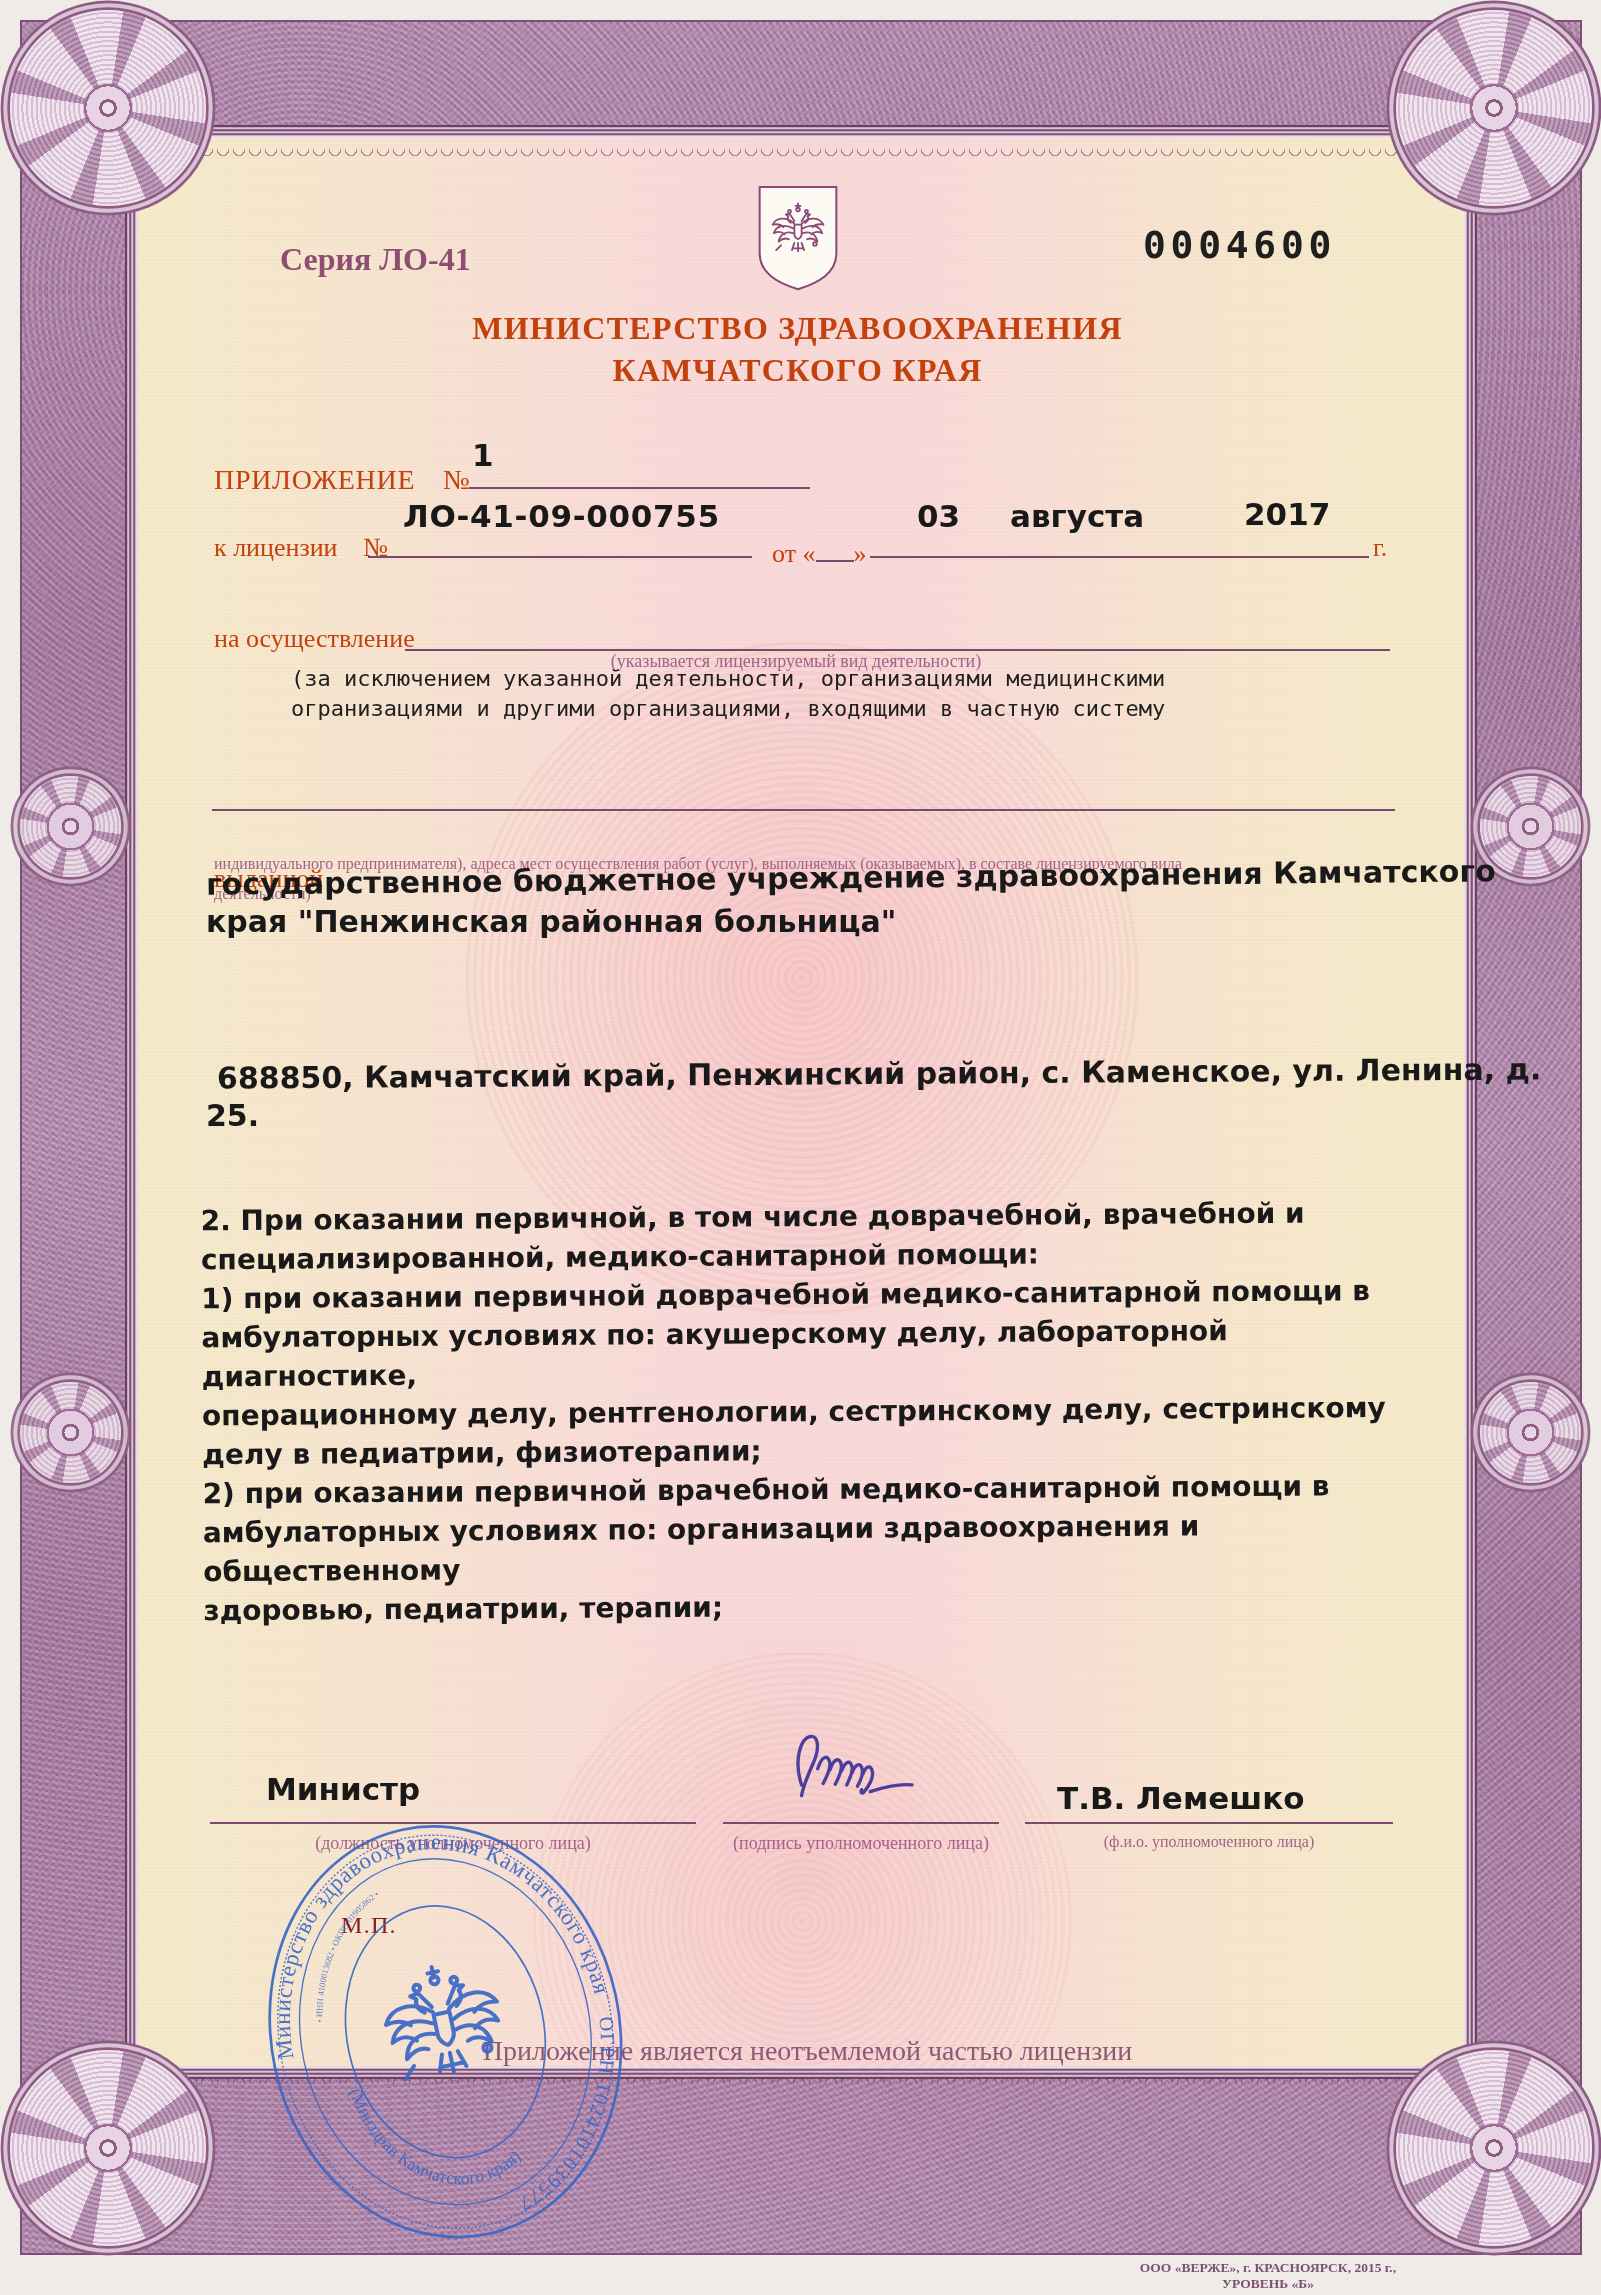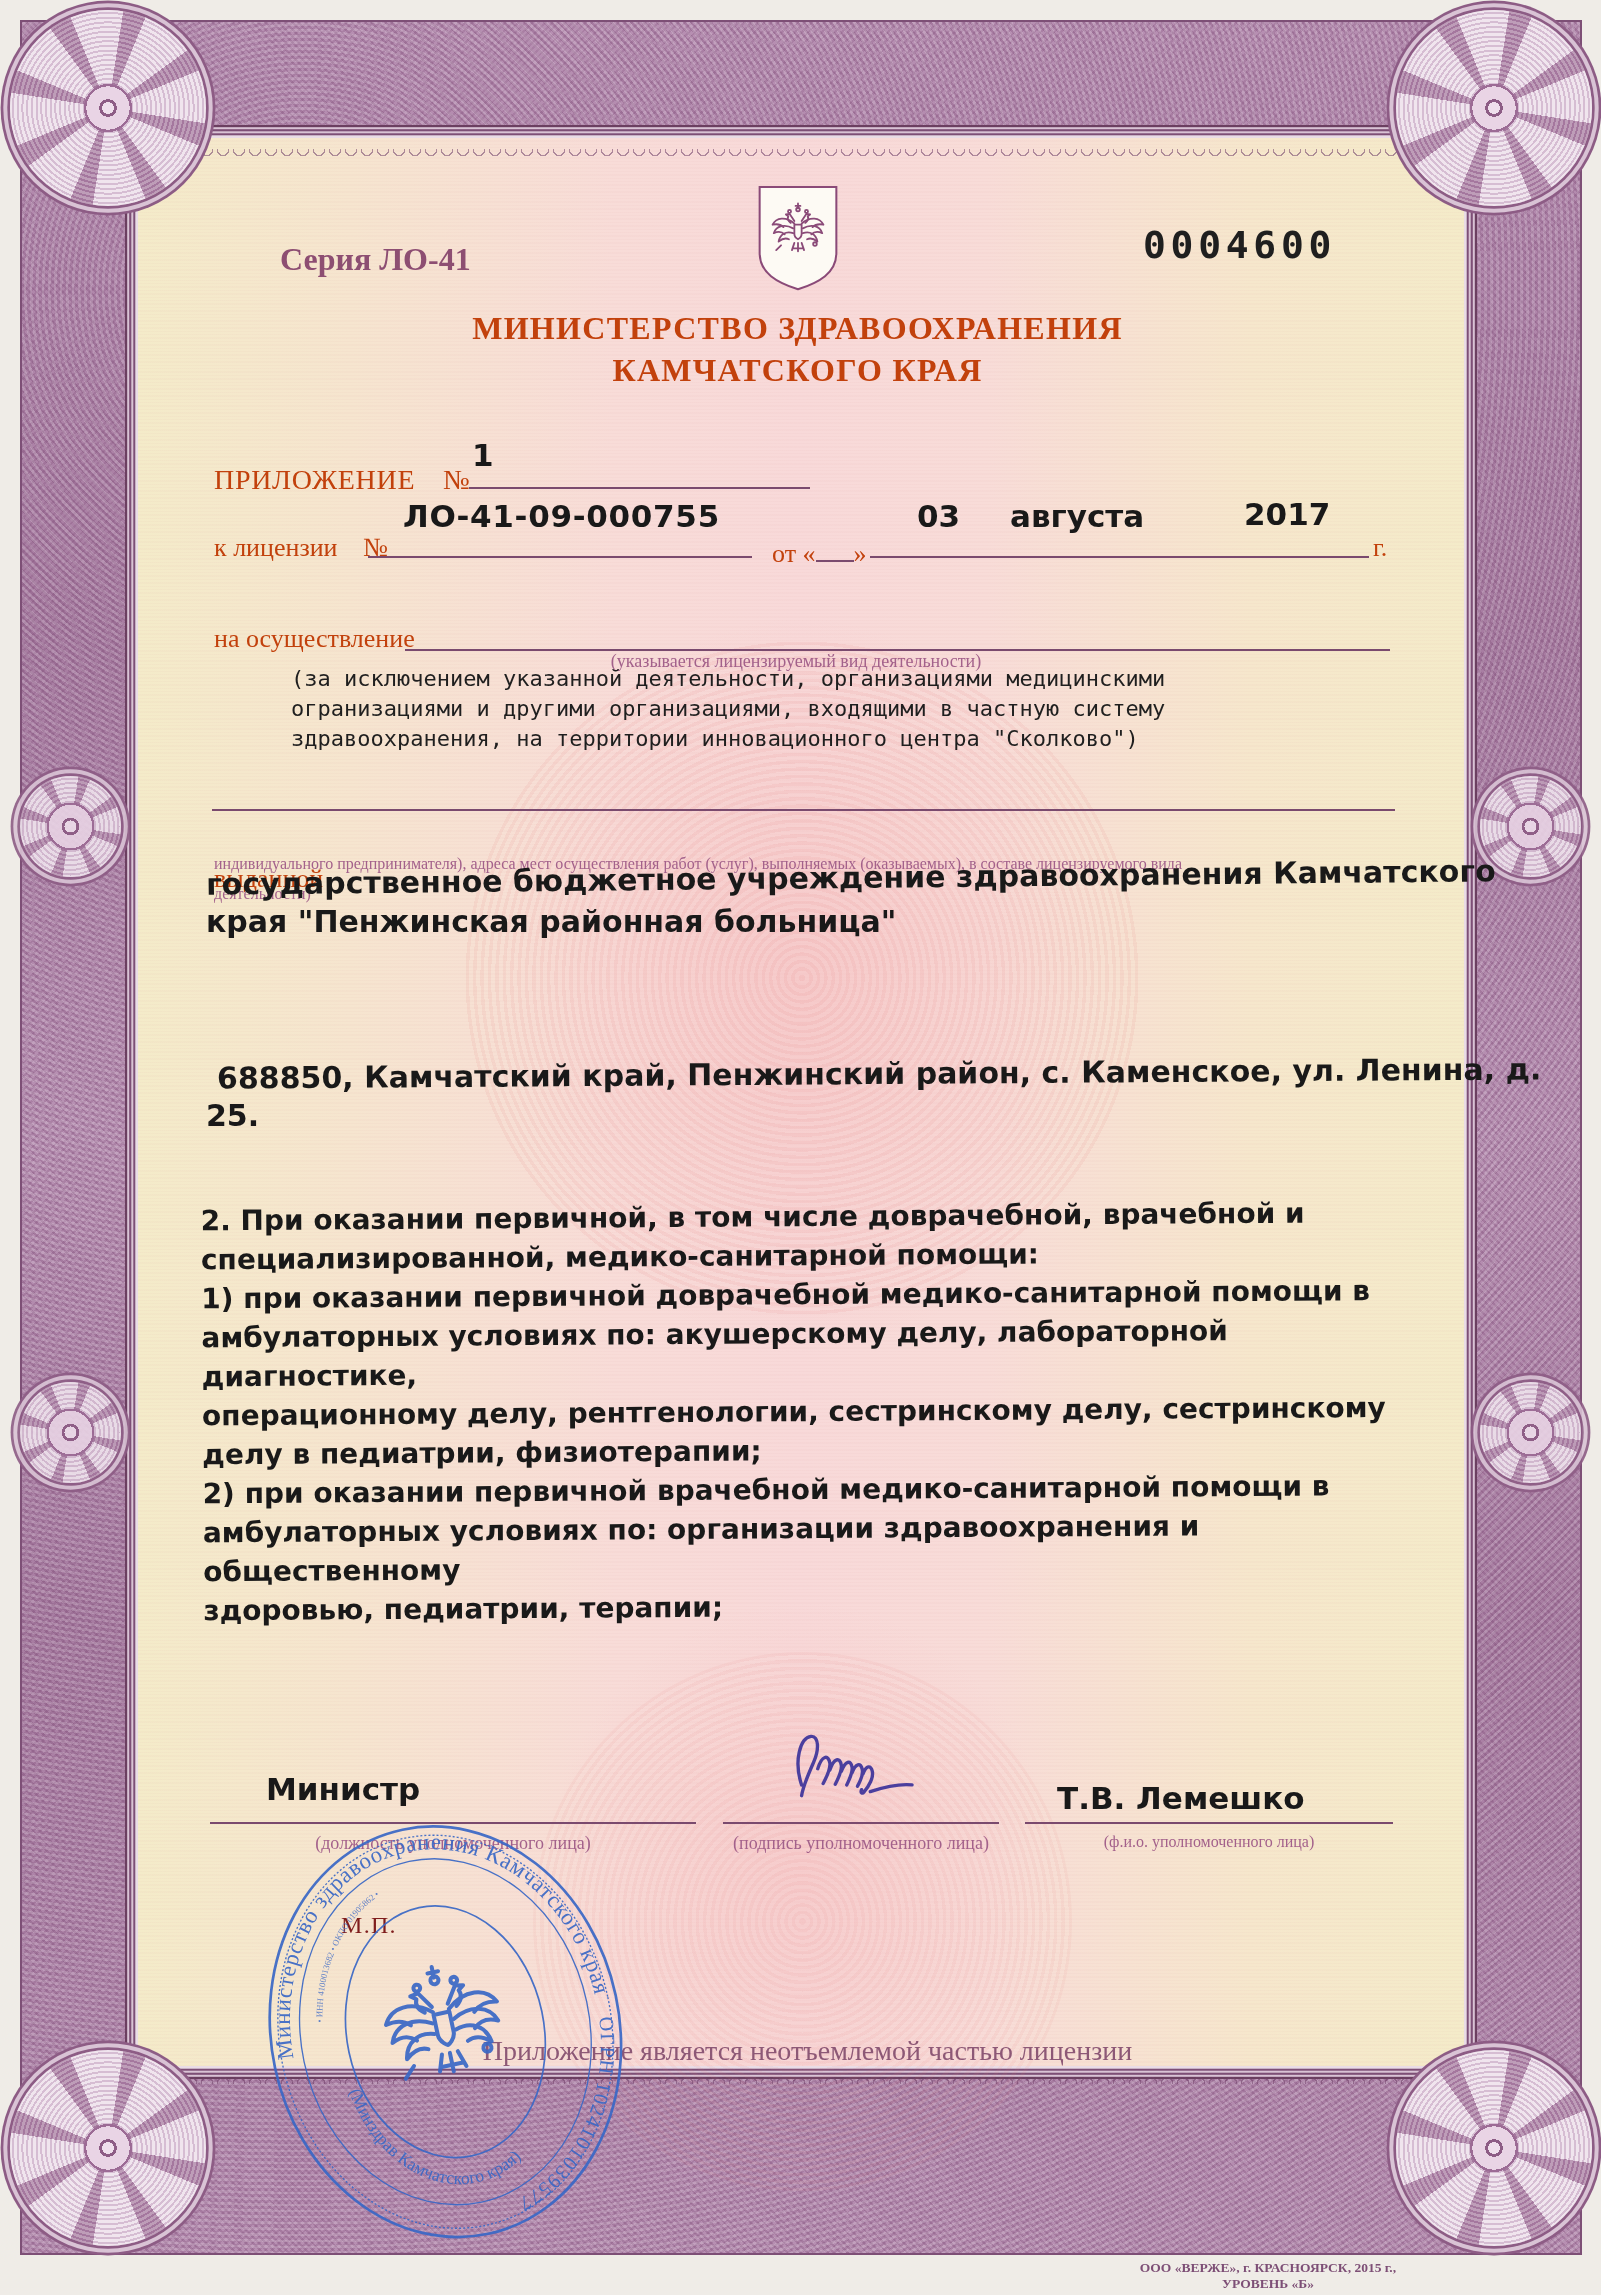--- a/index.html
+++ b/index.html
@@ -138,21 +138,20 @@
   <div class="abs uline" style="left:870px;top:556px;width:499px"></div>
   <div class="abs purple label-md z5" style="left:1373px;top:533px">г.</div>
 
   <div class="abs purple label-md z5" style="left:214px;top:624px">на осуществление</div>
   <div class="abs uline" style="left:405px;top:649px;width:985px"></div>
   <div class="abs fine center" style="left:560px;width:472px;top:651px;z-index:4;font-size:18px">(указывается лицензируемый вид деятельности)</div>
 
   <div class="abs mono z5" style="left:291px;top:664px;font-size:22px;line-height:30px">
     <div>(за исключением указанной деятельности, организациями медицинскими</div>
     <div>огранизациями и другими организациями, входящими в частную систему</div>
-    <div>здравоохранения, на территории инновационного центра "Сколково")</div>
   </div>
 
   <div class="abs uline" style="left:212px;top:809px;width:1183px"></div>
   <div class="abs purple z5" style="left:214px;top:864px;font-size:26px">выданной</div>
   <div class="abs fine" style="left:214px;top:855px;width:1187px;z-index:4">индивидуального предпринимателя), адреса мест осуществления работ (услуг), выполняемых (оказываемых), в составе лицензируемого вида</div>
   <div class="abs fine" style="left:214px;top:885px;z-index:4">деятельности)</div>
 
   <div class="abs typed z5" style="left:206px;top:860px;font-size:30px;transform:rotate(-0.6deg)">государственное бюджетное  учреждение здравоохранения Камчатского</div>
   <div class="abs typed z5" style="left:206px;top:904px;font-size:30px">края "Пенжинская районная больница"</div>
 

